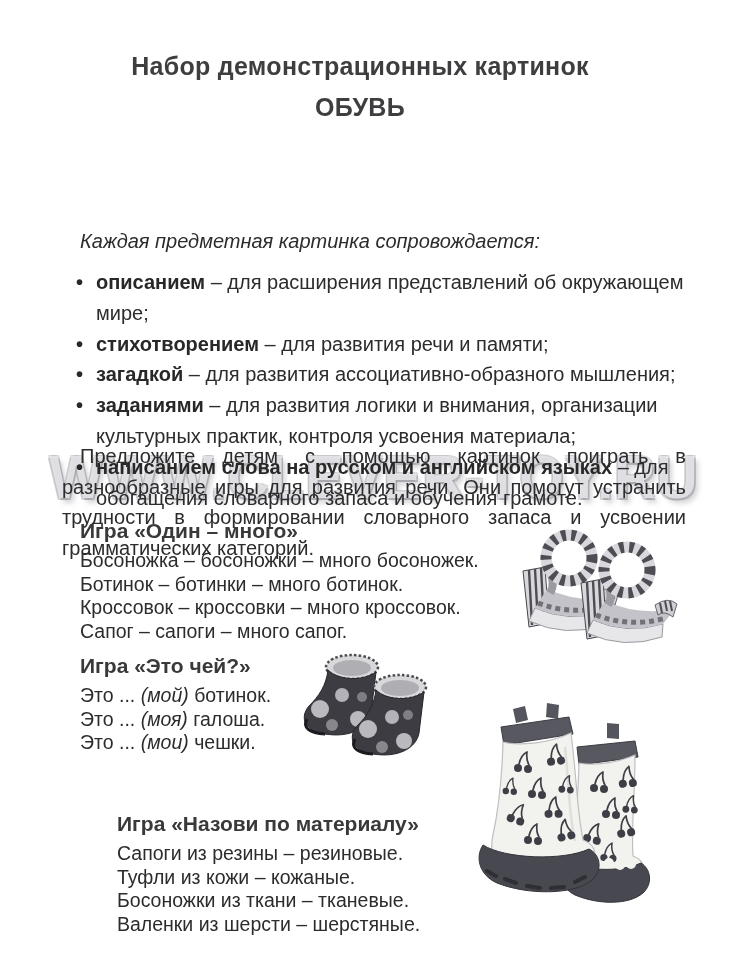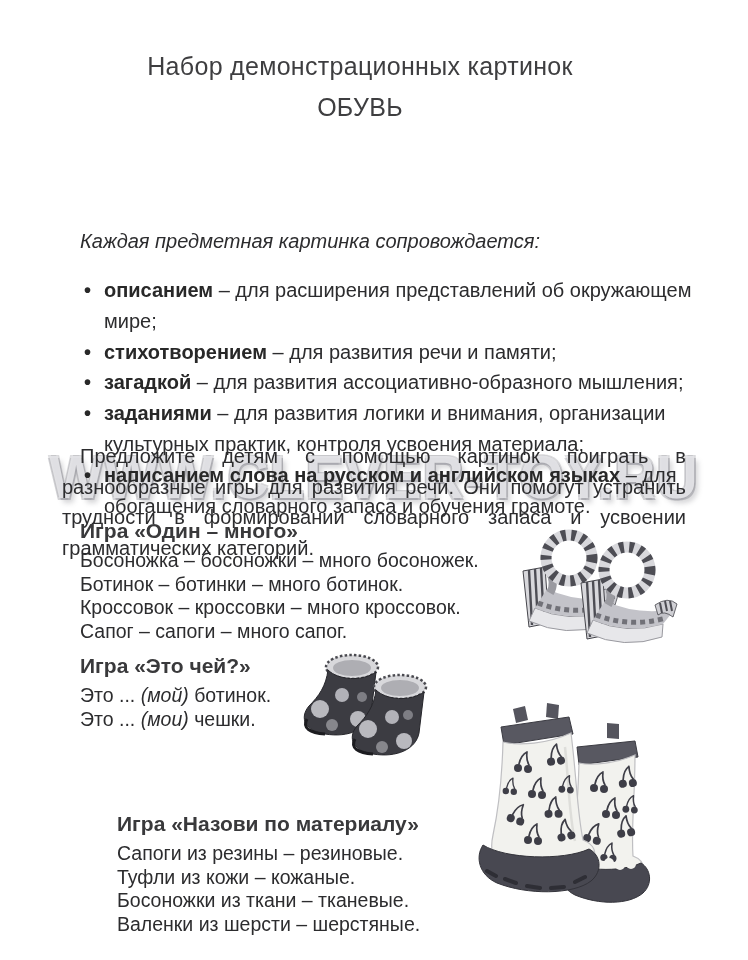--- a/index.html
+++ b/index.html
@@ -1,30 +1,30 @@
 <!DOCTYPE html>
 <html lang="ru"><head>
 <meta charset="utf-8">
 <style>
   html,body{margin:0;padding:0;}
   body{width:748px;height:960px;background:#ffffff;font-family:"Liberation Sans",sans-serif;position:relative;overflow:hidden;}
   .page{position:absolute;inset:0;}
 
   .title{position:absolute;top:46px;left:0;width:720px;margin:0;text-align:center;
-         font-size:25px;line-height:41px;font-weight:normal;color:#3e3e40;letter-spacing:.3px;}
+         font-size:25px;line-height:41px;font-weight:bold;color:#3e3e40;letter-spacing:.3px;}
   .title span{display:block;}
 
   .para{position:absolute;left:62px;width:624px;margin:0;font-size:20px;line-height:30.5px;
         color:#2c2c2e;text-align:justify;}
   .p-intro{top:146px;text-indent:18px;}
   .p-each{top:226px;text-indent:18px;text-align:left;font-style:italic;}
   .p-suggest{top:441px;text-indent:18px;}
   .para b{color:#282828;}
 
-  .bullets{position:absolute;top:259px;left:64px;width:622px;margin:16px;padding:0;list-style:none;
+  .bullets{position:absolute;top:259px;left:64px;width:622px;margin:8px;padding:0;list-style:none;
            font-size:20px;line-height:30.8px;color:#2c2c2e;}
   .bullets li{position:relative;padding-left:24px;}
   .bullets li::before{content:"•";position:absolute;left:4px;top:0;font-weight:bold;color:#282828;}
   .bullets b{color:#282828;}
 
   .watermark{position:absolute;top:444px;left:10px;width:728px;margin:0;text-align:center;
              font-size:57px;font-weight:bold;white-space:nowrap;letter-spacing:1px;
              color:rgba(229,229,232,0.92);transform:scaleY(1.06);
              text-shadow:1.5px 1.5px 0 rgba(150,150,156,.55),
                          -1.5px -1.5px 0 rgba(172,172,178,.4),
@@ -75,20 +75,21 @@
     <h2>Игра «Один – много»</h2>
     <div class="gl">Босоножка – босоножки – много босоножек.</div>
     <div class="gl">Ботинок – ботинки – много ботинок.</div>
     <div class="gl">Кроссовок – кроссовки – много кроссовок.</div>
     <div class="gl">Сапог – сапоги – много сапог.</div>
   </section>
 
   <section class="game g2">
     <h2>Игра «Это чей?»</h2>
     <div class="gl"><span>Это ... </span><i>(мой)</i><span> ботинок.</span></div>
+    <div class="gl"><span>Это ... </span><i>(моя)</i><span> галоша.</span></div>
     <div class="gl"><span>Это ... </span><i>(мои)</i><span> чешки.</span></div>
   </section>
 
   <section class="game g3">
     <h2>Игра «Назови по материалу»</h2>
     <div class="gl">Сапоги из резины – резиновые.</div>
     <div class="gl">Туфли из кожи – кожаные.</div>
     <div class="gl">Босоножки из ткани – тканевые.</div>
     <div class="gl">Валенки из шерсти – шерстяные.</div>
   </section>

